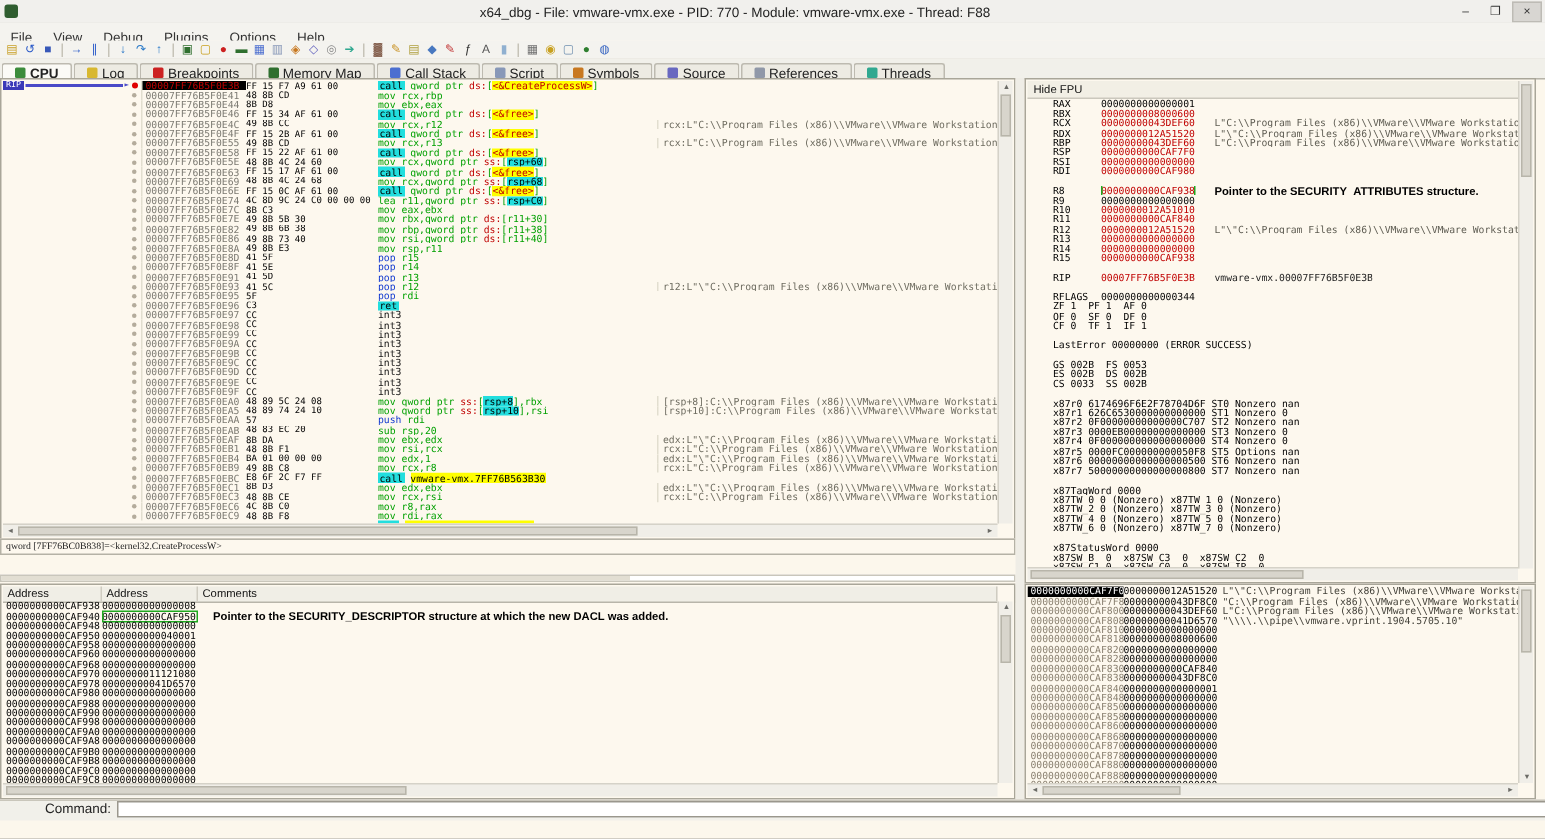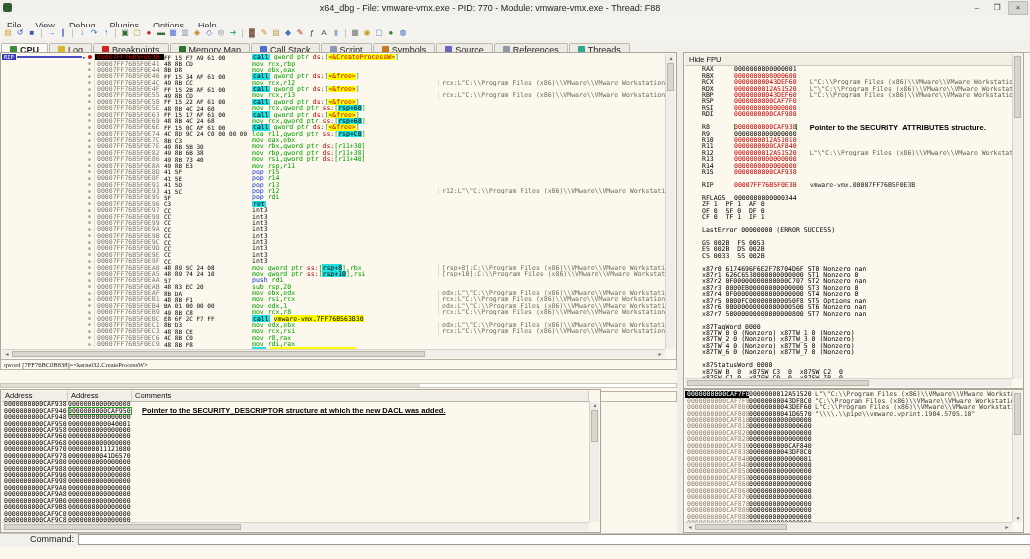--- a/index.html
+++ b/index.html
@@ -56,30 +56,30 @@
   #dis-vscroll{right:1px;top:1px;bottom:10px;}
   #dis-hscroll{left:1px;right:11px;bottom:1px;}
   
   .infobox{position:absolute;left:0;width:677px;height:11px;background:#FDF8EE;border:1px solid #B5B2A6;
            box-sizing:border-box;font-family:"DejaVu Sans Mono",monospace;font-size:6.5px;line-height:9px;
            padding-left:3px;color:#222;overflow:hidden;white-space:nowrap;}
   #info1{top:359px;font-family:Liberation Serif, serif;} #info2{top:391px;}
   #progressstrip{position:absolute;left:0;top:383px;width:677px;height:5px;background:#fff;border:1px solid #C9C6BB;box-sizing:border-box;}
   #progressfill{height:100%;width:62%;background:#E2DED2;}
   
-  #dump{left:0;top:389px;width:601px;height:144px;}
+  #dump{left:0;top:389px;width:677px;height:144px;}
   .gridheader{position:absolute;left:1px;top:1px;right:11px;height:10px;background:#F0EEE6;
               border-bottom:1px solid #B8B5AA;display:flex;font-size:7.5px;color:#111;}
   .gridheader span{padding-left:3px;border-right:1px solid #CFCCC1;box-sizing:border-box;line-height:10px;}
   #dump-rows{position:absolute;left:1px;top:11px;right:11px;bottom:10px;overflow:hidden;}
   .du{display:flex;height:6.45px;align-items:center;font-family:"DejaVu Sans Mono",monospace;font-size:6.5px;white-space:nowrap;}
   .dua{width:66px;flex:none;color:#000;padding-left:2px;box-sizing:border-box;}
   .duv{width:64px;flex:none;color:#000;}
   .duv.selg{outline:1px solid #1FA81F;outline-offset:-1px;}
-  .duc{flex:1;padding-left:10px;color:#000;font-weight:bold;font-family:"Liberation Sans",sans-serif;font-size:7.5px;overflow:hidden;text-decoration:underline;}
+  .duc{flex:1;padding-left:10px;color:#000;font-weight:bold;font-family:"Liberation Sans",sans-serif;font-size:7.5px;overflow:hidden;}
   #dump-vscroll{right:1px;top:11px;bottom:10px;}
   #dump-hscroll{left:1px;right:11px;bottom:1px;}
   
   #vsplit{position:absolute;left:677px;top:52px;width:6px;height:481px;background:#EFEDE6;}
   
   #registers{left:683px;top:52px;width:341px;height:337px;}
   #fpubar{position:absolute;left:1px;top:1px;right:11px;height:11px;background:#F2EFE5;border-bottom:1px solid #CBC8BD;
           font-size:7.5px;line-height:11px;padding-left:4px;color:#111;}
   #reg-lines{position:absolute;left:1px;top:13px;right:11px;bottom:9px;overflow:hidden;padding-left:17px;}
   .rl{display:flex;height:6.45px;align-items:center;font-family:"DejaVu Sans Mono",monospace;font-size:6.5px;white-space:nowrap;overflow:hidden;}

